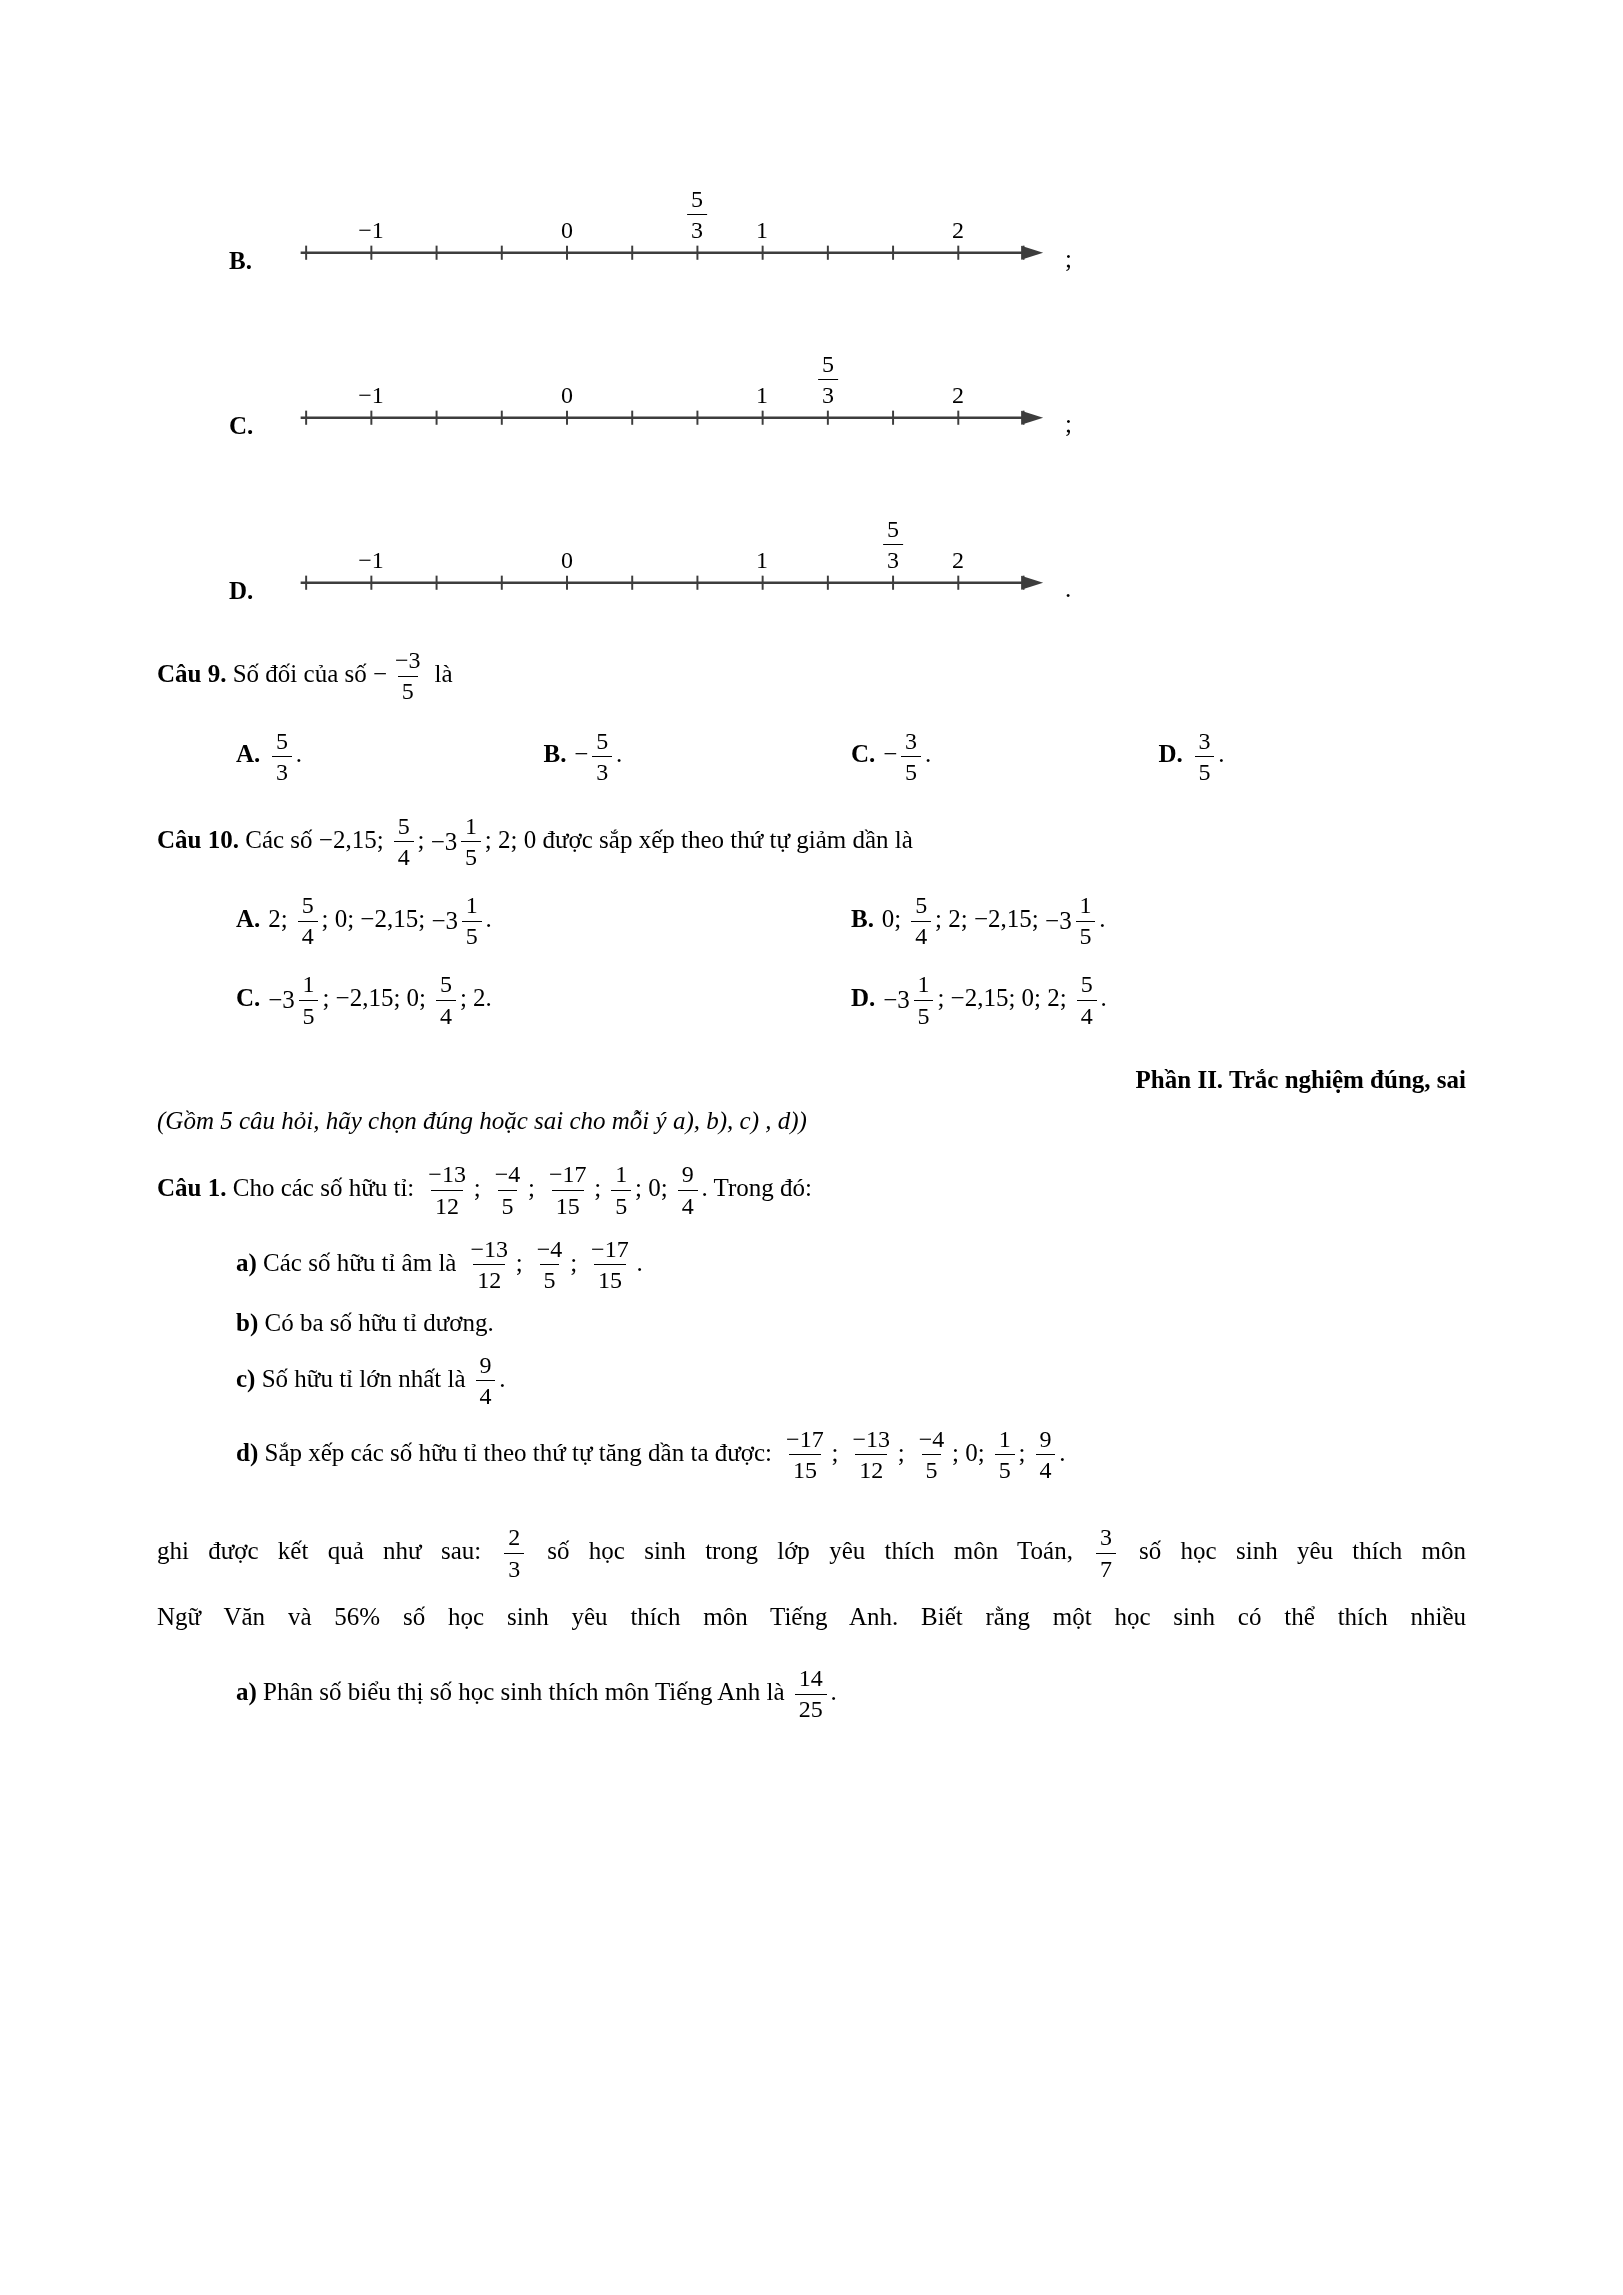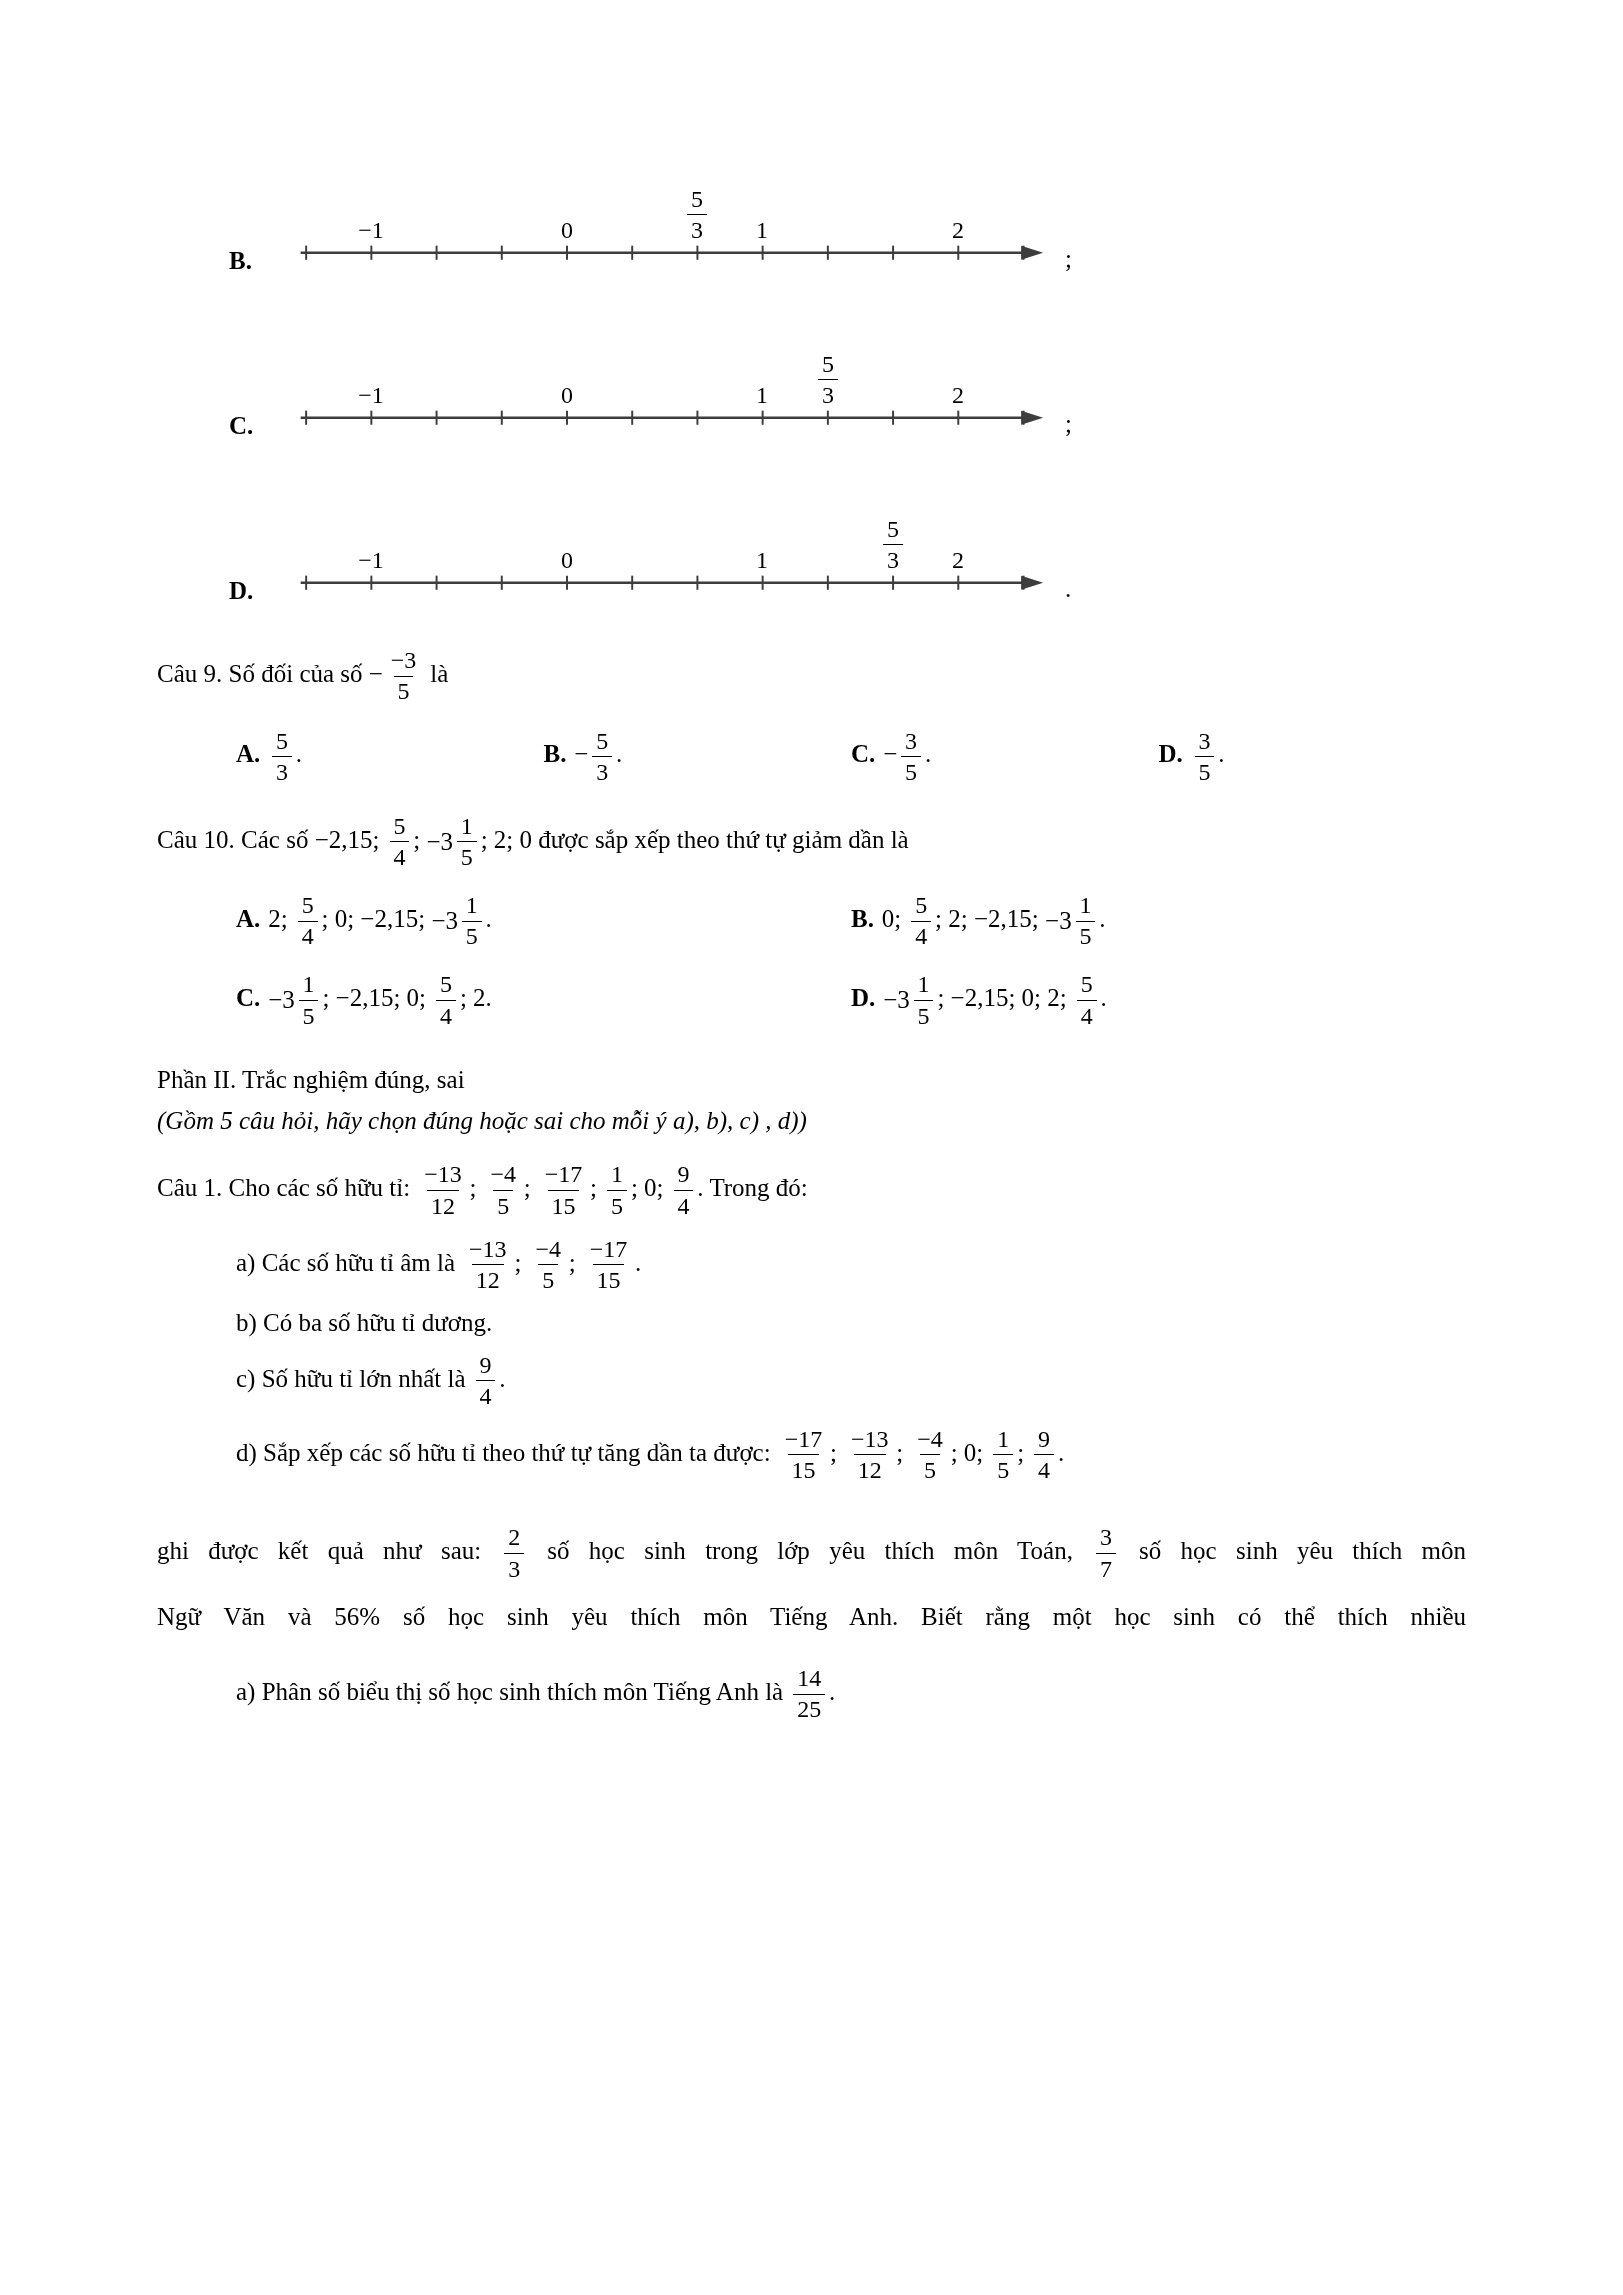--- a/index.html
+++ b/index.html
@@ -27,28 +27,28 @@
     display:inline-flex; flex-direction:column; align-items:center;
     vertical-align:middle; margin:0 3.9px; line-height:1.2; font-size:24px; text-align:center;
   }
   .frac .fnum { padding:0 3.9px 0.8px; display:block; }
   .frac .fden { border-top:1.6px solid #000; padding:0.8px 3.9px 0; display:block; }
   .mixed { display:inline-flex; align-items:center; vertical-align:middle; white-space:nowrap; }
   .mixed > span:first-child { margin-right:0px; }
   .nl-fracwrap .frac { margin:0; }
 
   
-  b { font-weight:normal; }
+  b { font-weight:bold; }
   .q { margin-top:25px; }
   .opts-4 { display:flex; margin-left:79px; margin-top:20.4px; }
   .opts-4 .opt { width:310px; }
   .opts-2 { display:flex; margin-left:79px; margin-top:19px; }
   .opts-2 .opt { width:622px; }
   .opt-label { font-weight:bold; margin-right:7.9px; }
-  .heading { font-weight:normal; margin-top:36px; }
+  .heading { font-weight:bold; margin-top:36px;text-align:right; }
   .note { font-style:italic; margin-top:13px; }
   .item { margin-left:79px; margin-top:14px; }
   .jpara { margin-top:33px; }
   .jline { text-align:justify; text-align-last:justify; line-height:66px; min-height:66px; }
   .jline-last { text-align:left; text-align-last:left; }
 </style>
 </head>
 <body>
 
 <div class="page">

